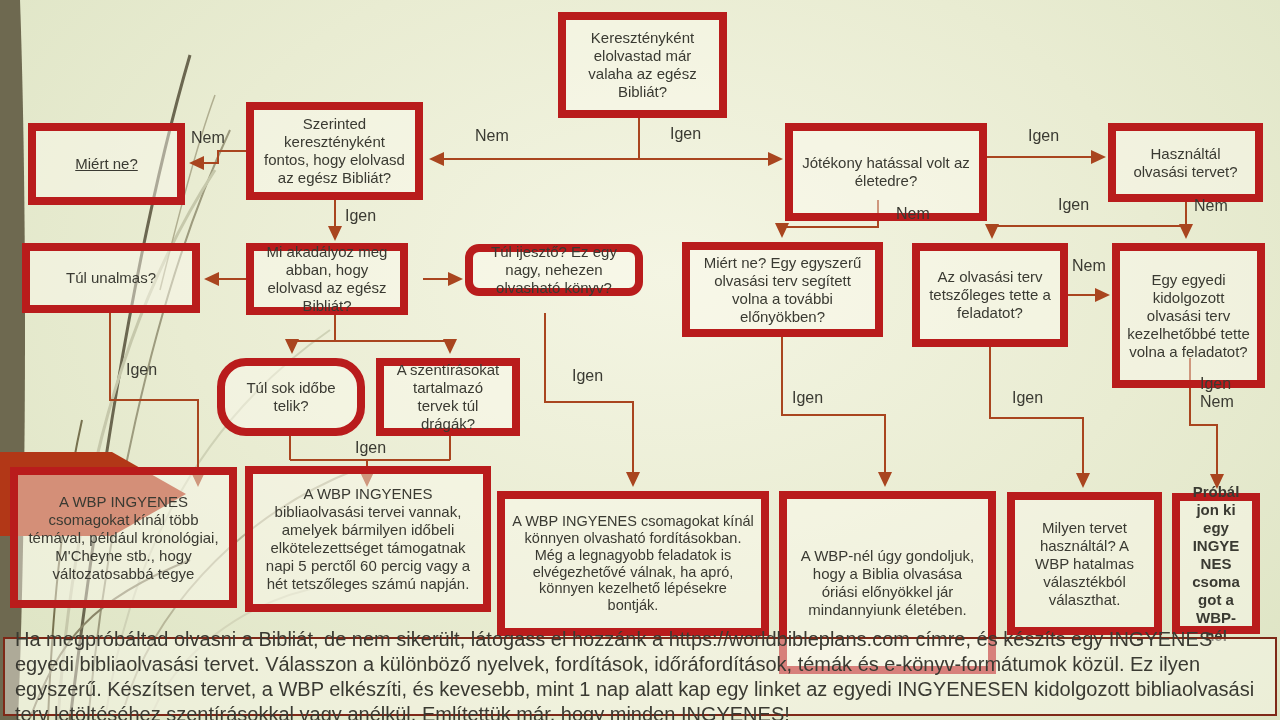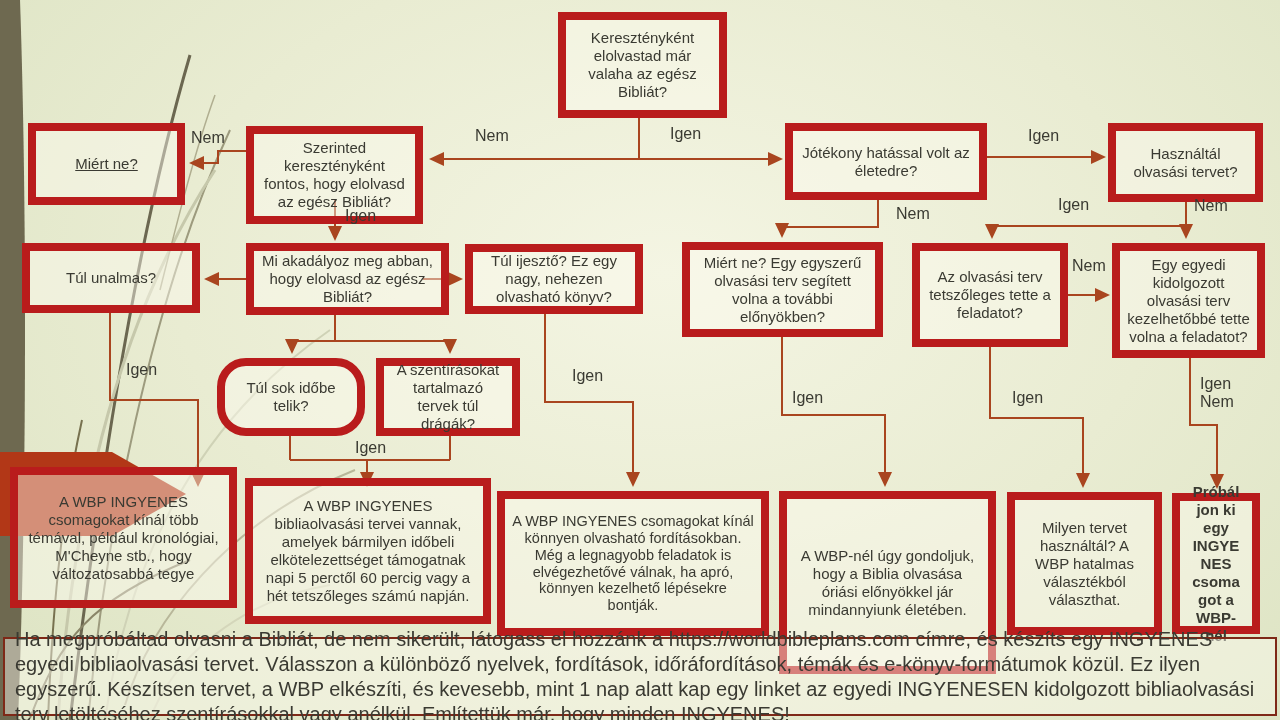--- a/index.html
+++ b/index.html
@@ -77,33 +77,33 @@
     <path d="M545,313 V402 H633 V485" marker-end="url(#ah)"></path>
     <path d="M782,337 V415 H885 V485" marker-end="url(#ah)"></path>
     <path d="M990,347 V418 H1083 V486" marker-end="url(#ah)"></path>
     <path d="M1068,295 H1108" marker-end="url(#ah)"></path>
     <path d="M1190,358 V425 H1217 V487" marker-end="url(#ah)"></path>
   </g>
 </svg>
 
 <div class="node" style="left:558px;top:12px;width:169px;height:106px;">Keresztényként elolvastad már valaha az egész Bibliát?</div>
 <div class="node" style="left:28px;top:123px;width:157px;height:82px;text-decoration:underline;">Miért ne?</div>
-<div class="node" style="left:246px;top:102px;width:177px;height:98px;margin-top:24px;">Szerinted keresztényként fontos, hogy elolvasd az egész Bibliát?</div>
-<div class="node" style="left:785px;top:123px;width:202px;height:77px;">Jótékony hatással volt az életedre?</div>
+<div class="node" style="left:246px;top:102px;width:177px;height:98px;">Szerinted keresztényként fontos, hogy elolvasd az egész Bibliát?</div>
+<div class="node" style="left:785px;top:123px;width:202px;height:98px;">Jótékony hatással volt az életedre?</div>
 <div class="node" style="left:1108px;top:123px;width:155px;height:79px;">Használtál olvasási tervet?</div>
 <div class="node" style="left:22px;top:243px;width:178px;height:70px;">Túl unalmas?</div>
-<div class="node" style="left:246px;top:243px;width:203px;height:72px;">Mi akadályoz meg abban, hogy elolvasd az egész Bibliát?</div>
-<div class="node" style="left:465px;top:244px;width:178px;height:70px;">Túl ijesztő?  Ez egy nagy, nehezen olvasható könyv?</div>
+<div class="node" style="left:246px;top:243px;width:162px;height:72px;">Mi akadályoz meg abban, hogy elolvasd az egész Bibliát?</div>
+<div class="node" style="left:465px;top:244px;width:178px;height:52px;border-radius:14px;">Túl ijesztő?  Ez egy nagy, nehezen olvasható könyv?</div>
 <div class="node" style="left:682px;top:242px;width:201px;height:95px;">Miért ne?   Egy egyszerű olvasási terv segített volna a további előnyökben?</div>
 <div class="node" style="left:912px;top:243px;width:156px;height:104px;">Az olvasási terv tetszőleges tette a feladatot?</div>
-<div class="node" style="left:1112px;top:243px;width:153px;height:115px;">Egy egyedi kidolgozott olvasási terv kezelhetőbbé tette volna a feladatot?</div>
+<div class="node" style="left:1112px;top:243px;width:153px;height:145px;">Egy egyedi kidolgozott olvasási terv kezelhetőbbé tette volna a feladatot?</div>
 <div class="node" style="left:217px;top:358px;width:148px;height:78px;border-radius:29px;">Túl sok időbe telik?</div>
 <div class="node" style="left:376px;top:358px;width:144px;height:78px;">A szentírásokat tartalmazó tervek túl drágák?</div>
 <div class="node" style="left:10px;top:467px;width:227px;height:141px;">A WBP  INGYENES csomagokat kínál több témával, például kronológiai, M'Cheyne stb., hogy változatosabbá tegye</div>
-<div class="node" style="left:245px;top:478px;width:246px;height:146px;">A WBP  INGYENES bibliaolvasási tervei vannak, amelyek bármilyen időbeli elkötelezettséget támogatnak napi 5 perctől 60 percig vagy a hét tetszőleges számú napján.</div>
+<div class="node" style="left:245px;top:466px;width:246px;height:146px;">A WBP  INGYENES bibliaolvasási tervei vannak, amelyek bármilyen időbeli elkötelezettséget támogatnak napi 5 perctől 60 percig vagy a hét tetszőleges számú napján.</div>
 <div class="node small" style="left:497px;top:491px;width:272px;height:145px;">A WBP  INGYENES csomagokat kínál könnyen olvasható fordításokban.  Még a legnagyobb feladatok is elvégezhetővé válnak, ha apró, könnyen kezelhető lépésekre bontják.</div>
 <div class="node" style="left:779px;top:491px;width:217px;height:183px;">A WBP-nél úgy gondoljuk, hogy a Biblia olvasása óriási előnyökkel jár mindannyiunk életében.</div>
 <div class="node" style="left:1007px;top:492px;width:155px;height:143px;">Milyen tervet használtál?  A WBP hatalmas választékból választhat.</div>
 <div class="node narrow" style="left:1172px;top:493px;width:88px;height:141px;">Próbáljon ki egy INGYENES csomagot a WBP-nél</div>
 
 <div class="lbl" style="left:475px;top:128px;">Nem</div>
 <div class="lbl" style="left:670px;top:126px;">Igen</div>
 <div class="lbl" style="left:191px;top:130px;">Nem</div>
 <div class="lbl" style="left:1028px;top:128px;">Igen</div>
 <div class="lbl" style="left:345px;top:208px;">Igen</div>

